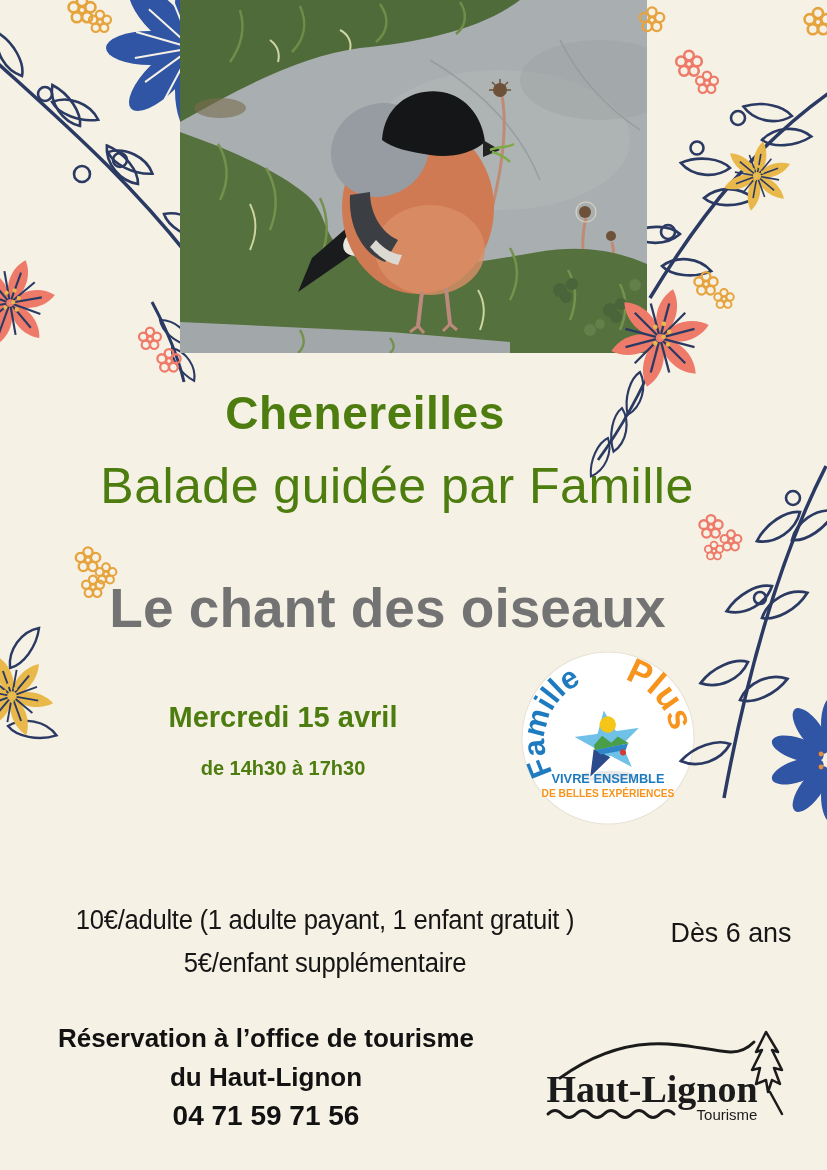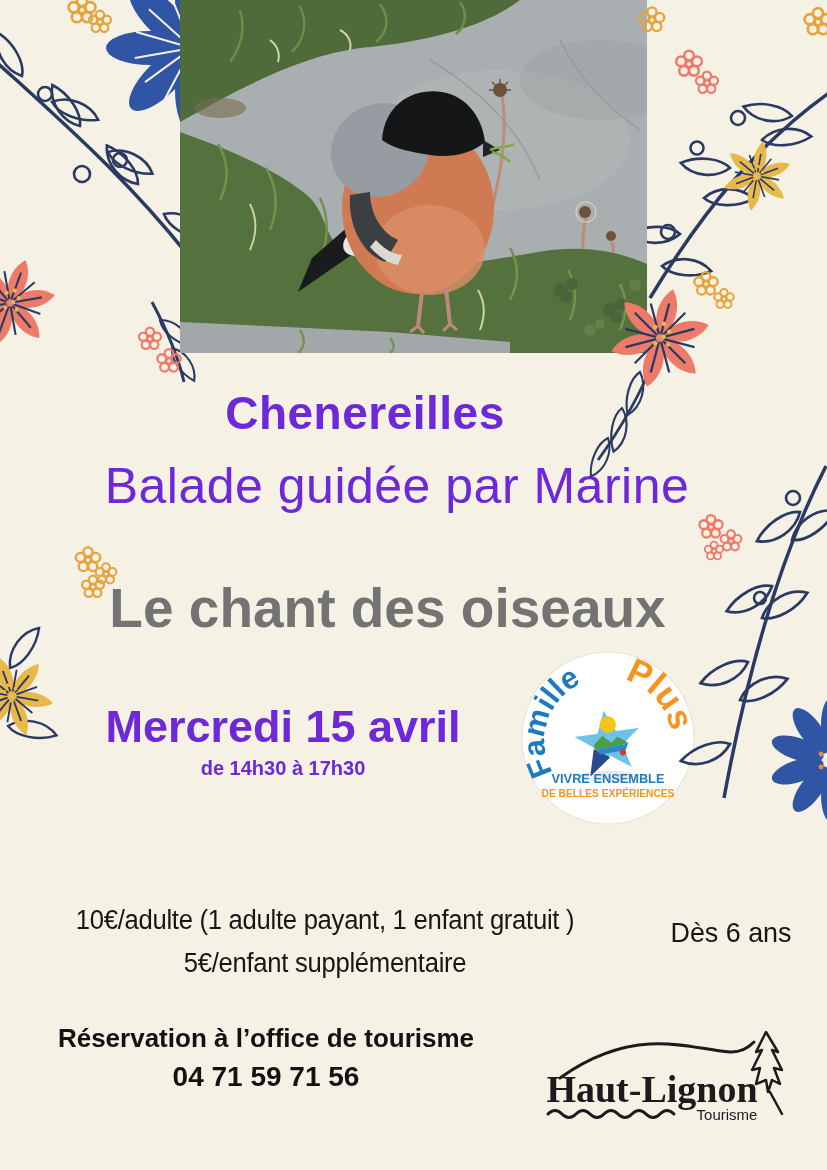--- a/index.html
+++ b/index.html
@@ -3,25 +3,25 @@
 <meta charset="utf-8">
 <style>
   html,body{margin:0;padding:0;}
   .poster{
     position:relative;width:827px;height:1170px;overflow:hidden;
     background:#f6f1e5;
     font-family:"Liberation Sans",sans-serif;
   }
   .abs{position:absolute;}
   .ctr{text-align:center;}
-  .green{color:#6d28d9;}
+  .green{color:#4d7c0f;}
   .location-title{top:386px;left:65px;width:600px;font-size:46px;font-weight:700;letter-spacing:.5px;}
   .subtitle{top:458px;left:2px;width:790px;font-size:50px;line-height:57px;font-weight:400;letter-spacing:.5px;}
   .event-title{top:576px;left:30px;width:715px;font-size:55px;font-weight:700;color:#737373;}
-  .event-date{top:701px;left:33px;width:500px;font-size:45px;font-weight:700;}
+  .event-date{top:701px;left:33px;width:500px;font-size:29px;font-weight:700;}
   .event-time{top:757px;left:33px;width:500px;font-size:20px;font-weight:700;}
   .pricing{top:899px;left:20px;width:610px;font-size:27px;line-height:43px;color:#161616;
     letter-spacing:-.3px;transform:scaleX(.95);transform-origin:50% 50%;}
   .age-note{top:917px;left:646px;width:170px;font-size:28px;color:#161616;transform:scaleX(.96);}
   .reservation{top:1019px;left:16px;width:500px;color:#121212;font-weight:700;}
   .resa-line{font-size:26px;line-height:39px;}
   .resa-phone{font-size:28px;line-height:38px;}
   .photo{left:180px;top:0;width:467px;height:353px;}
   .deco{pointer-events:none;}
   svg text{font-family:"Liberation Sans",sans-serif;}
@@ -187,38 +187,39 @@
           <path d="M238,326 l6,7"></path>
         <path d="M270,324 l-7,7"></path>
           <path d="M270,324 l7,6"></path>
       </g>
     </g>
   </svg>
 
   <div class="abs ctr green location-title" style="z-index:3;">Chenereilles</div>
 
   <div class="abs ctr green subtitle" style="z-index:3;">
-    <div>Balade guidée par Marine</div>
+    <div>Balade guidée par Famille</div>
   </div>
 
   <div class="abs ctr event-title" style="z-index:3;">Le chant des oiseaux</div>
 
   <div class="abs ctr green event-date" style="z-index:3;">Mercredi 15 avril</div>
 
   <div class="abs ctr green event-time" style="z-index:3;">de 14h30 à 17h30</div>
 
   <div class="abs ctr pricing" style="z-index:3;">
     <div>10€/adulte (1 adulte payant, 1 enfant gratuit )</div>
     <div>5€/enfant supplémentaire</div>
   </div>
 
   <div class="abs ctr age-note" style="z-index:3;">Dès 6 ans</div>
 
   <div class="abs ctr reservation" style="z-index:3;">
     <div class="resa-line">Réservation à l’office de tourisme</div>
+    <div class="resa-line">du Haut-Lignon</div>
     <div class="resa-phone">04 71 59 71 56</div>
   </div>
 
   <svg class="abs" style="left:521px;top:651px;z-index:3;" width="174" height="174" viewBox="0 0 170 170">
     <circle cx="85" cy="85" r="84" fill="#ffffff" stroke="#e8e2d4" stroke-width="1"></circle>
     <defs>
       <path id="arcF" d="M31.3,119 A62,62 0 0 1 95.8,26.9"></path>
       <path id="arcP" d="M101,28.1 A62,62 0 0 1 146.8,93.4"></path>
     </defs>
     <text font-size="30" font-weight="700" fill="#1f7bbf">

